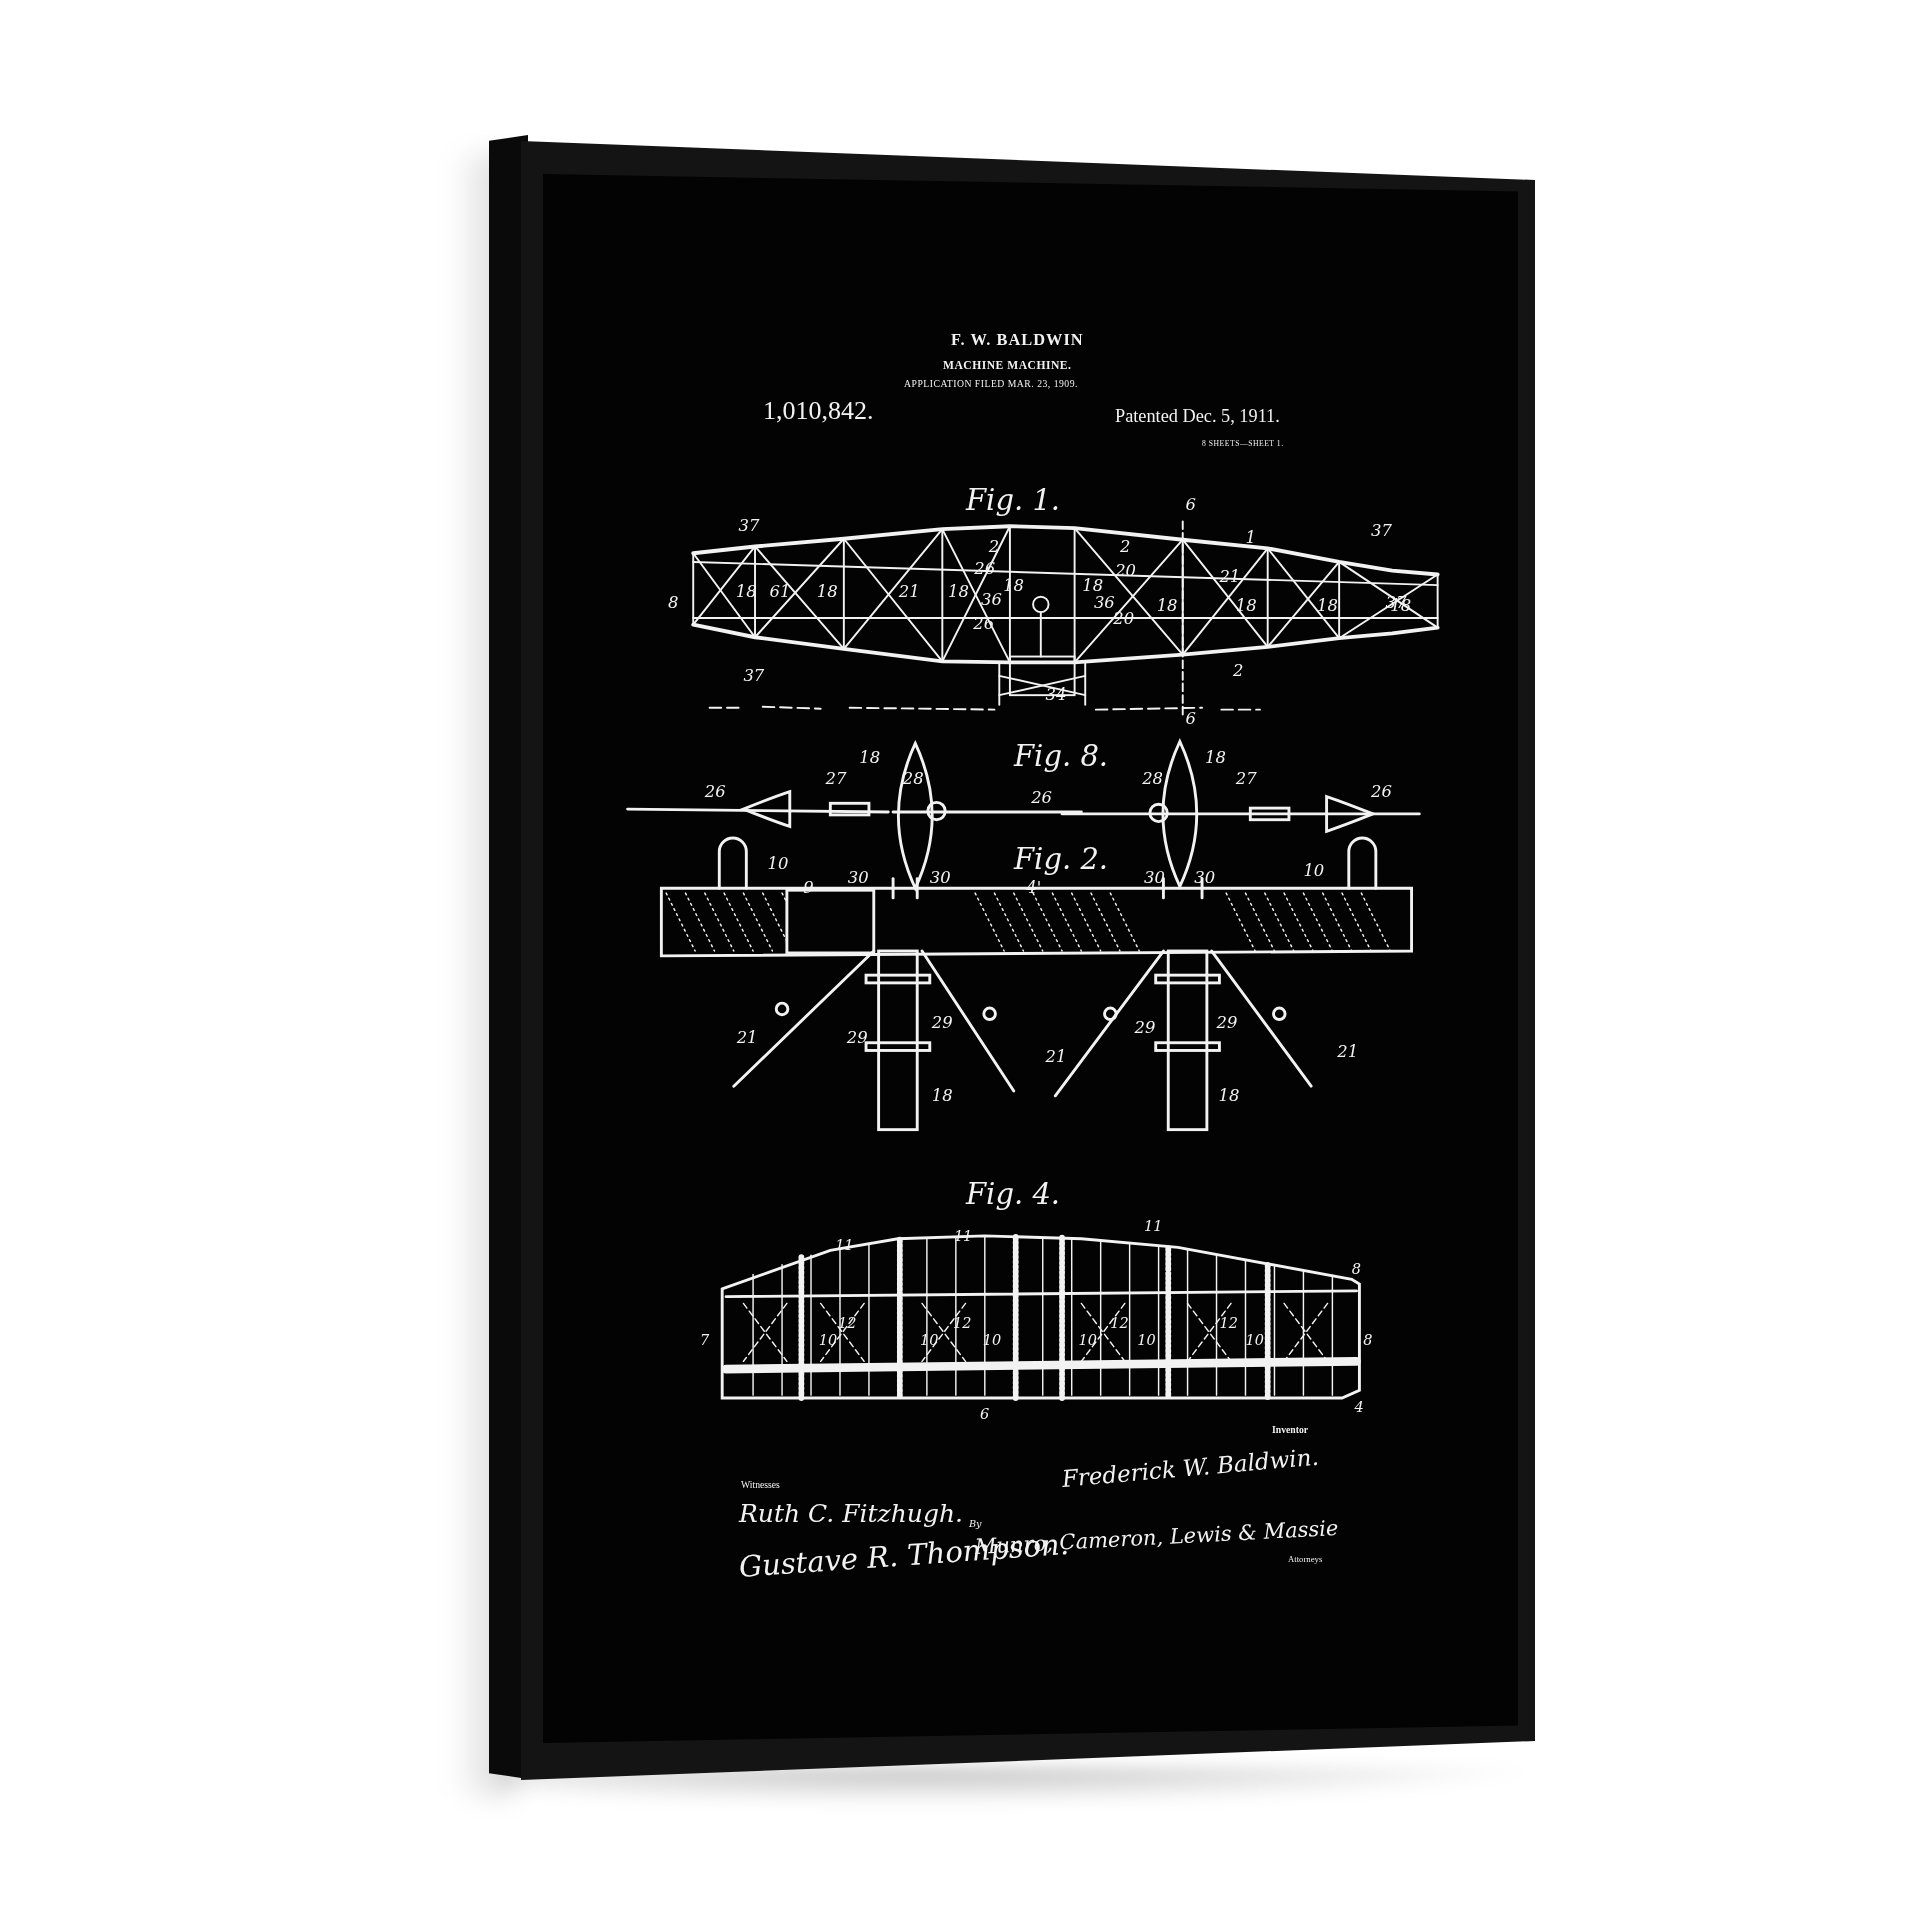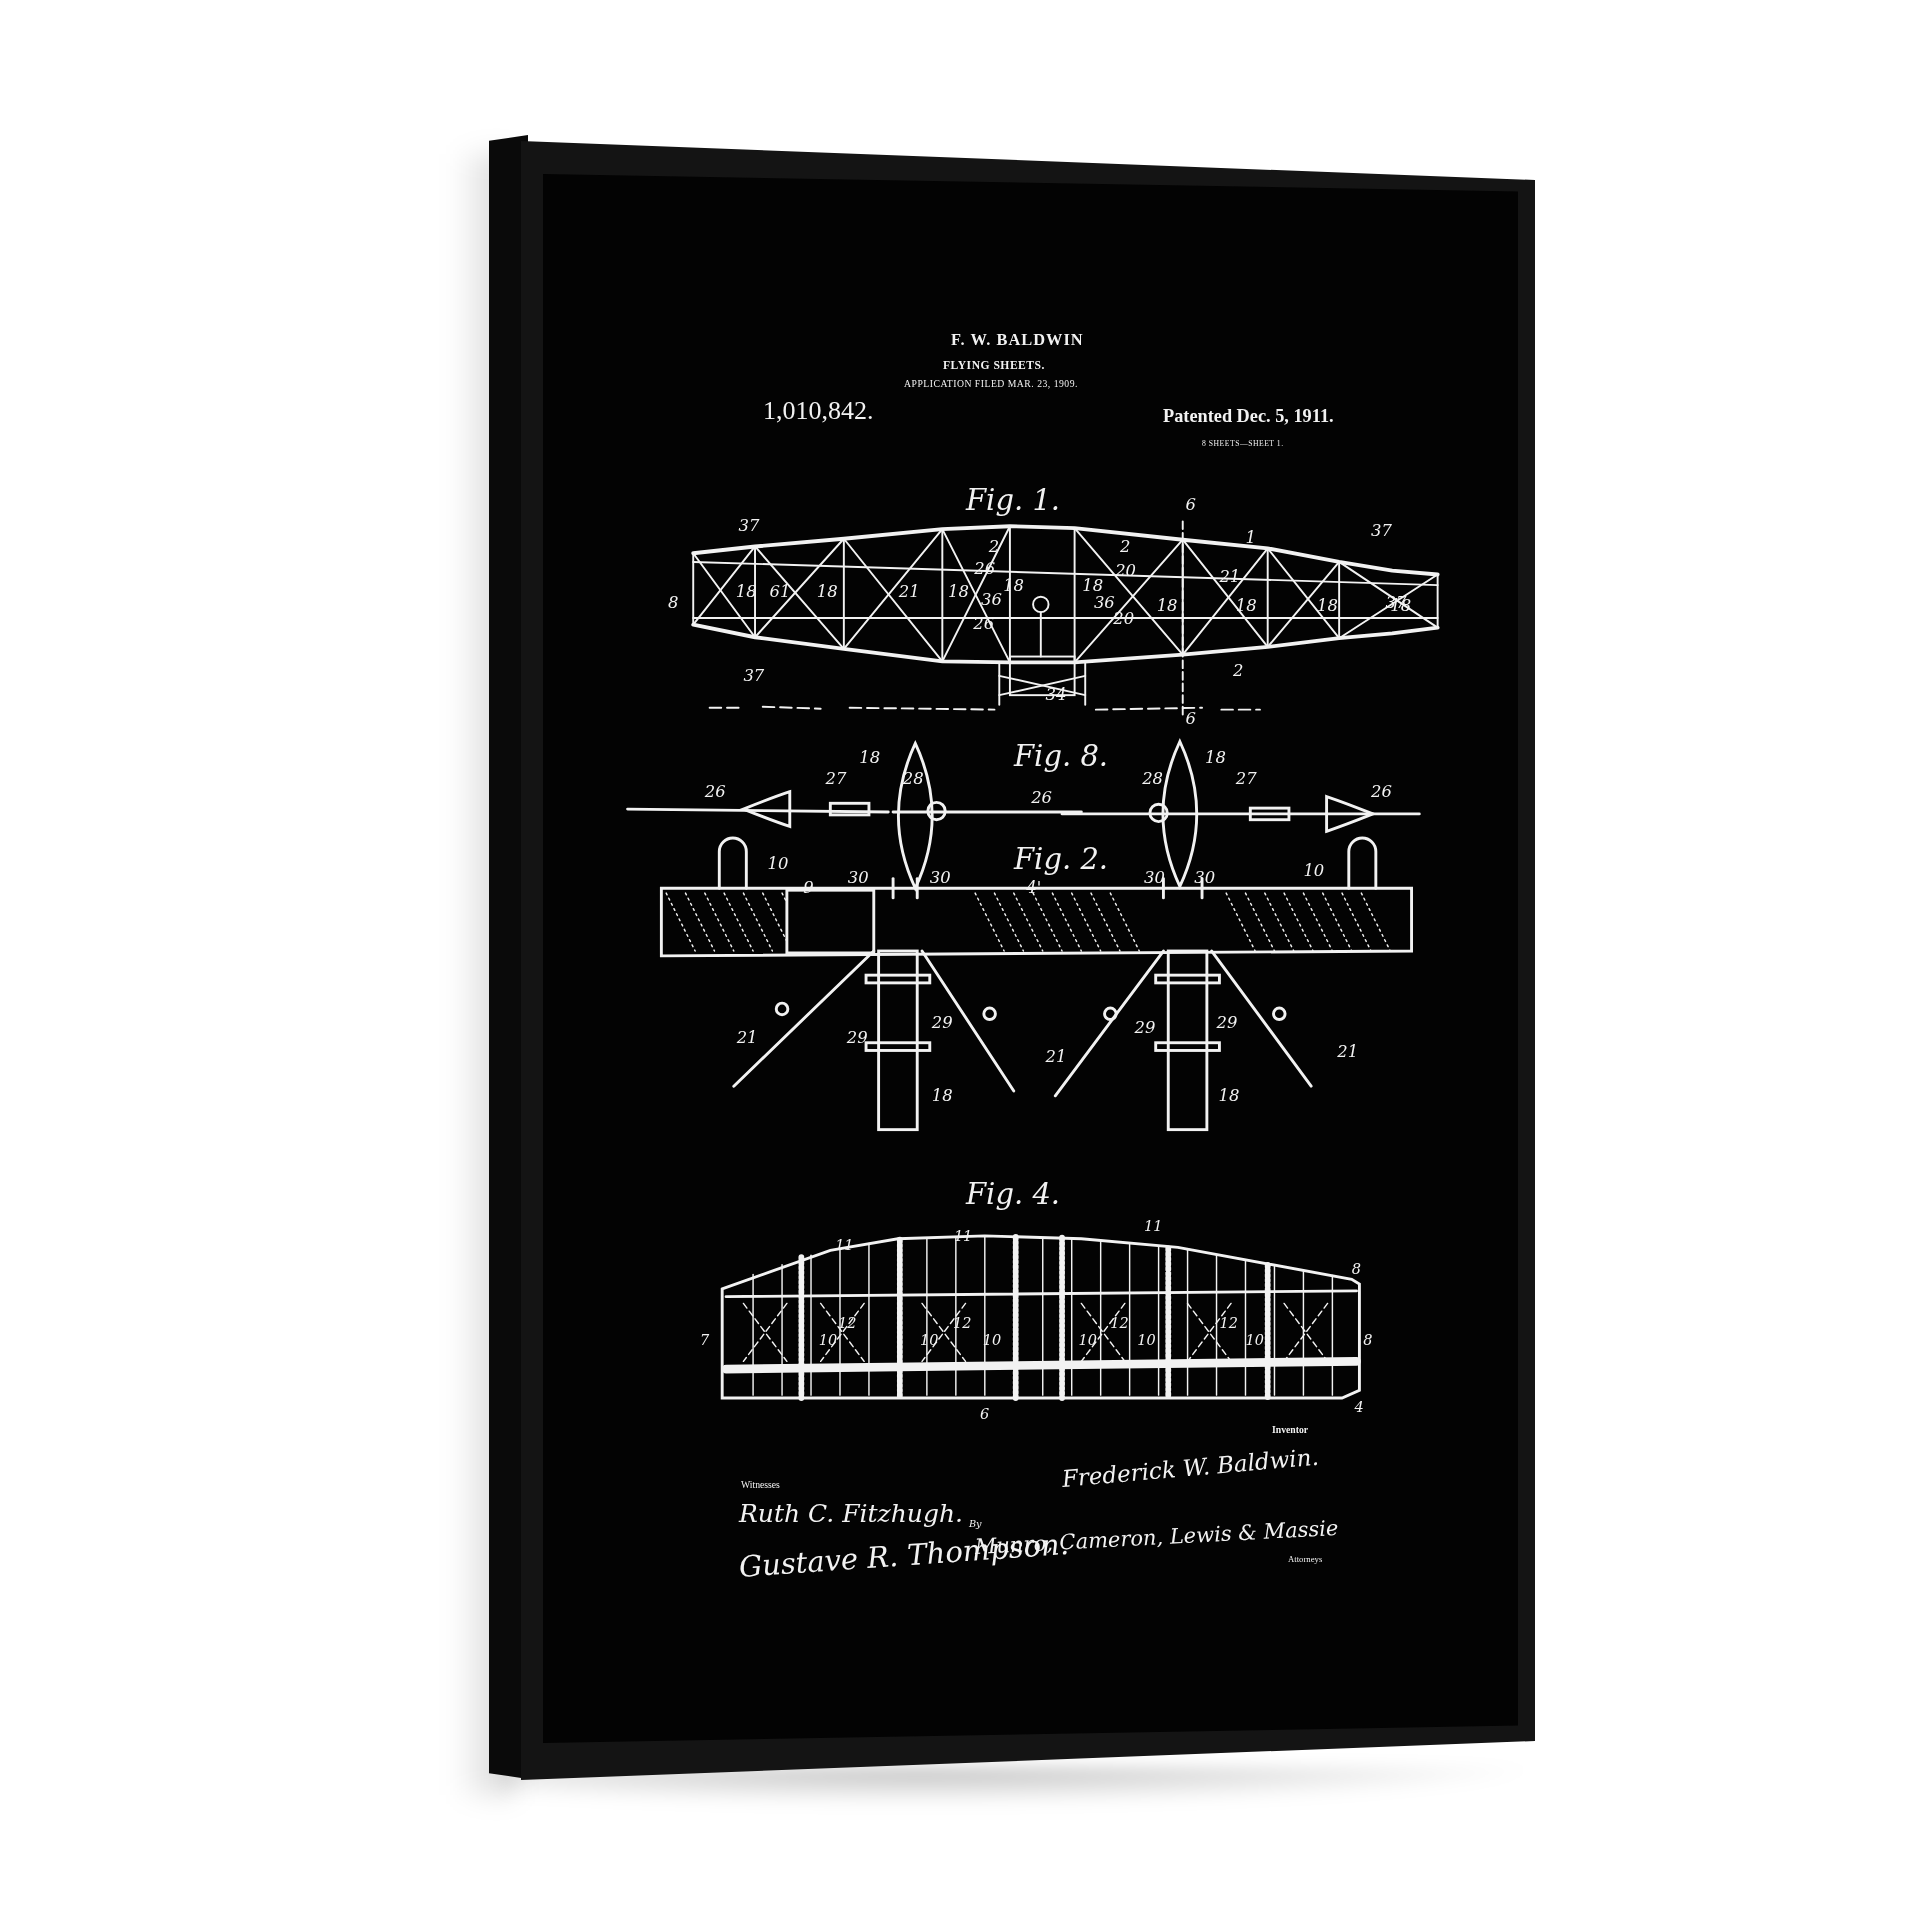--- a/index.html
+++ b/index.html
@@ -7,37 +7,37 @@
   .shadow{position:absolute;left:454px;top:154px;width:58px;height:1641px;background:linear-gradient(to right,rgba(0,0,0,0),rgba(0,0,0,0.18));filter:blur(13.5px);}
   .floor-shadow{position:absolute;left:502px;top:1767px;width:1043px;height:39px;background:radial-gradient(ellipse at 40% 0%,rgba(0,0,0,0.25),rgba(0,0,0,0) 70%);filter:blur(7.7px);}
   .frame-side{position:absolute;left:489px;top:135px;width:39px;height:1644px;background:#0a0a0a;clip-path:polygon(0 5.8px,100% 0,100% 100%,0 calc(100% - 5.8px));}
   .frame-front{position:absolute;left:521px;top:141px;width:1014px;height:1639px;background:#141414;clip-path:polygon(0 0,100% 39px,100% calc(100% - 39px),0 100%);}
   .canvas{position:absolute;left:543px;top:174px;width:975px;height:1569px;background:#030303;clip-path:polygon(0 0,100% 17.4px,100% calc(100% - 17.4px),0 100%);}
   .t{position:absolute;color:#f2f2f2;white-space:nowrap;}
   .title{left:951px;top:330px;font-size:16.4px;font-weight:bold;letter-spacing:1px;}
   .subtitle{left:943px;top:359px;font-size:11.6px;font-weight:bold;letter-spacing:0.5px;}
   .filed{left:904px;top:378px;font-size:9.7px;font-weight:normal;letter-spacing:0.5px;}
   .patno{left:743px;top:396px;font-size:26px;margin-left:20px;}
-  .patdate{left:1163px;top:406px;font-size:18.3px;font-weight:bold;}
+  .patdate{left:1115px;top:406px;font-size:18.3px;}
   .sheets{left:1202px;top:439px;font-size:7.7px;letter-spacing:0.5px;}
   .fig{font-family:"DejaVu Serif",serif;font-style:italic;font-size:29px;text-align:right;}
   .sig{font-family:"DejaVu Serif",serif;font-style:italic;}
   svg.draw{position:absolute;left:0;top:0;}
 </style>
 </head>
 <body>
 
 <div class="shadow"></div>
 <div class="floor-shadow"></div>
 <div class="frame-side"></div>
 <div class="frame-front"></div>
 <div class="canvas"></div>
 
 <div class="t title">F. W. BALDWIN</div>
-<div class="t subtitle">FLYING SHEETS.</div>
+<div class="t subtitle">MACHINE MACHINE.</div>
 <div class="t filed">APPLICATION FILED MAR. 23, 1909.</div>
 <div class="t patno">1,010,842.</div>
 <div class="t patdate">Patented Dec. 5, 1911.</div>
 <div class="t sheets">8 SHEETS—SHEET 1.</div>
 
 <div class="t fig" style="left:966px;top:483px;">Fig. 1.</div>
 <div class="t fig" style="left:1014px;top:739px;">Fig. 8.</div>
 <div class="t fig" style="left:1014px;top:842px;">Fig. 2.</div>
 <div class="t fig" style="left:966px;top:1154px;margin-top:23px;">Fig. 4.</div>
 

